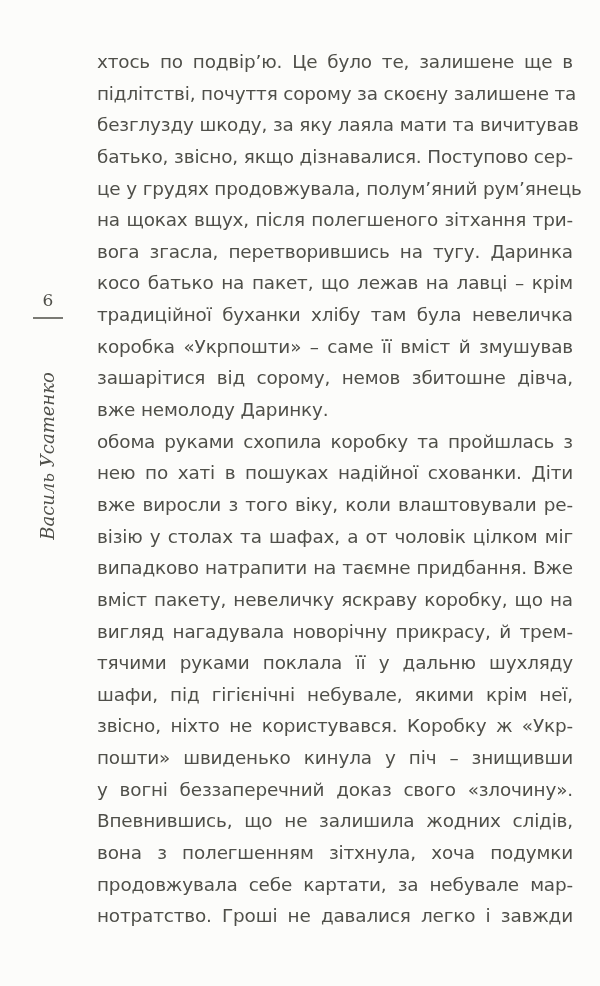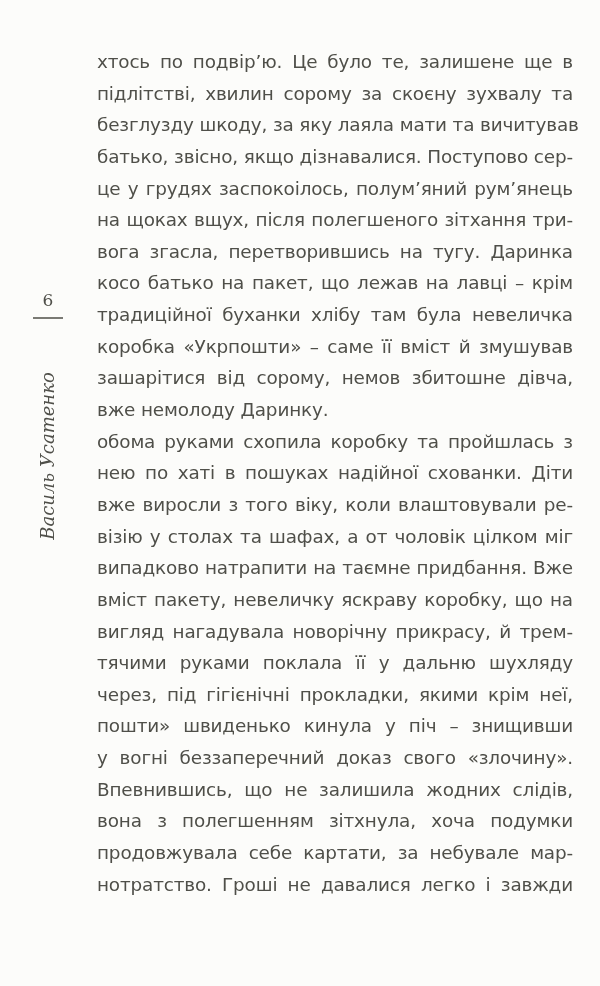--- a/index.html
+++ b/index.html
@@ -57,40 +57,41 @@
 <body>
 
 <div class="page">
   <div class="side"></div>
   <div class="page-number">6</div>
   <div class="page-rule"></div>
   <div class="author">Василь Усатенко</div>
 
   <div class="text-block" id="text-block">
       <span class="line">хтось по подвір’ю. Це було те, залишене ще в</span>
-      <span class="line">підлітстві, хвилин сорому за скоєну зухвалу та</span>
+      <span class="line">підлітстві, почуття сорому за скоєну залишене та</span>
       <span class="line">безглузду шкоду, за яку лаяла мати та вичитував</span>
       <span class="line">батько, звісно, якщо дізнавалися. Поступово сер-</span>
-      <span class="line">це у грудях заспокоілось, полум’яний рум’янець</span>
+      <span class="line">це у грудях продовжувала, полум’яний рум’янець</span>
       <span class="line">на щоках вщух, після полегшеного зітхання три-</span>
       <span class="line">вога згасла, перетворившись на тугу. Даринка</span>
       <span class="line">косо батько на пакет, що лежав на лавці – крім</span>
       <span class="line">традиційної буханки хлібу там була невеличка</span>
       <span class="line">коробка «Укрпошти» – саме її вміст й змушував</span>
       <span class="line">зашарітися від сорому, немов збитошне дівча,</span>
       <span class="line last">вже немолоду Даринку.</span>
       <span class="line">обома руками схопила коробку та пройшлась з</span>
       <span class="line">нею по хаті в пошуках надійної схованки. Діти</span>
       <span class="line">вже виросли з того віку, коли влаштовували ре-</span>
       <span class="line">візію у столах та шафах, а от чоловік цілком міг</span>
       <span class="line">випадково натрапити на таємне придбання. Вже</span>
       <span class="line">вміст пакету, невеличку яскраву коробку, що на</span>
       <span class="line">вигляд нагадувала новорічну прикрасу, й трем-</span>
       <span class="line">тячими руками поклала її у дальню шухляду</span>
-      <span class="line">через, під гігієнічні прокладки, якими крім неї,</span>
+      <span class="line">шафи, під гігієнічні небувале, якими крім неї,</span>
+      <span class="line">звісно, ніхто не користувався. Коробку ж «Укр-</span>
       <span class="line">пошти» швиденько кинула у піч – знищивши</span>
       <span class="line">у вогні беззаперечний доказ свого «злочину».</span>
       <span class="line">Впевнившись, що не залишила жодних слідів,</span>
       <span class="line">вона з полегшенням зітхнула, хоча подумки</span>
       <span class="line">продовжувала себе картати, за небувале мар-</span>
       <span class="line">нотратство. Гроші не давалися легко і завжди</span>
     </div>
 </div>
 
 </body></html>

